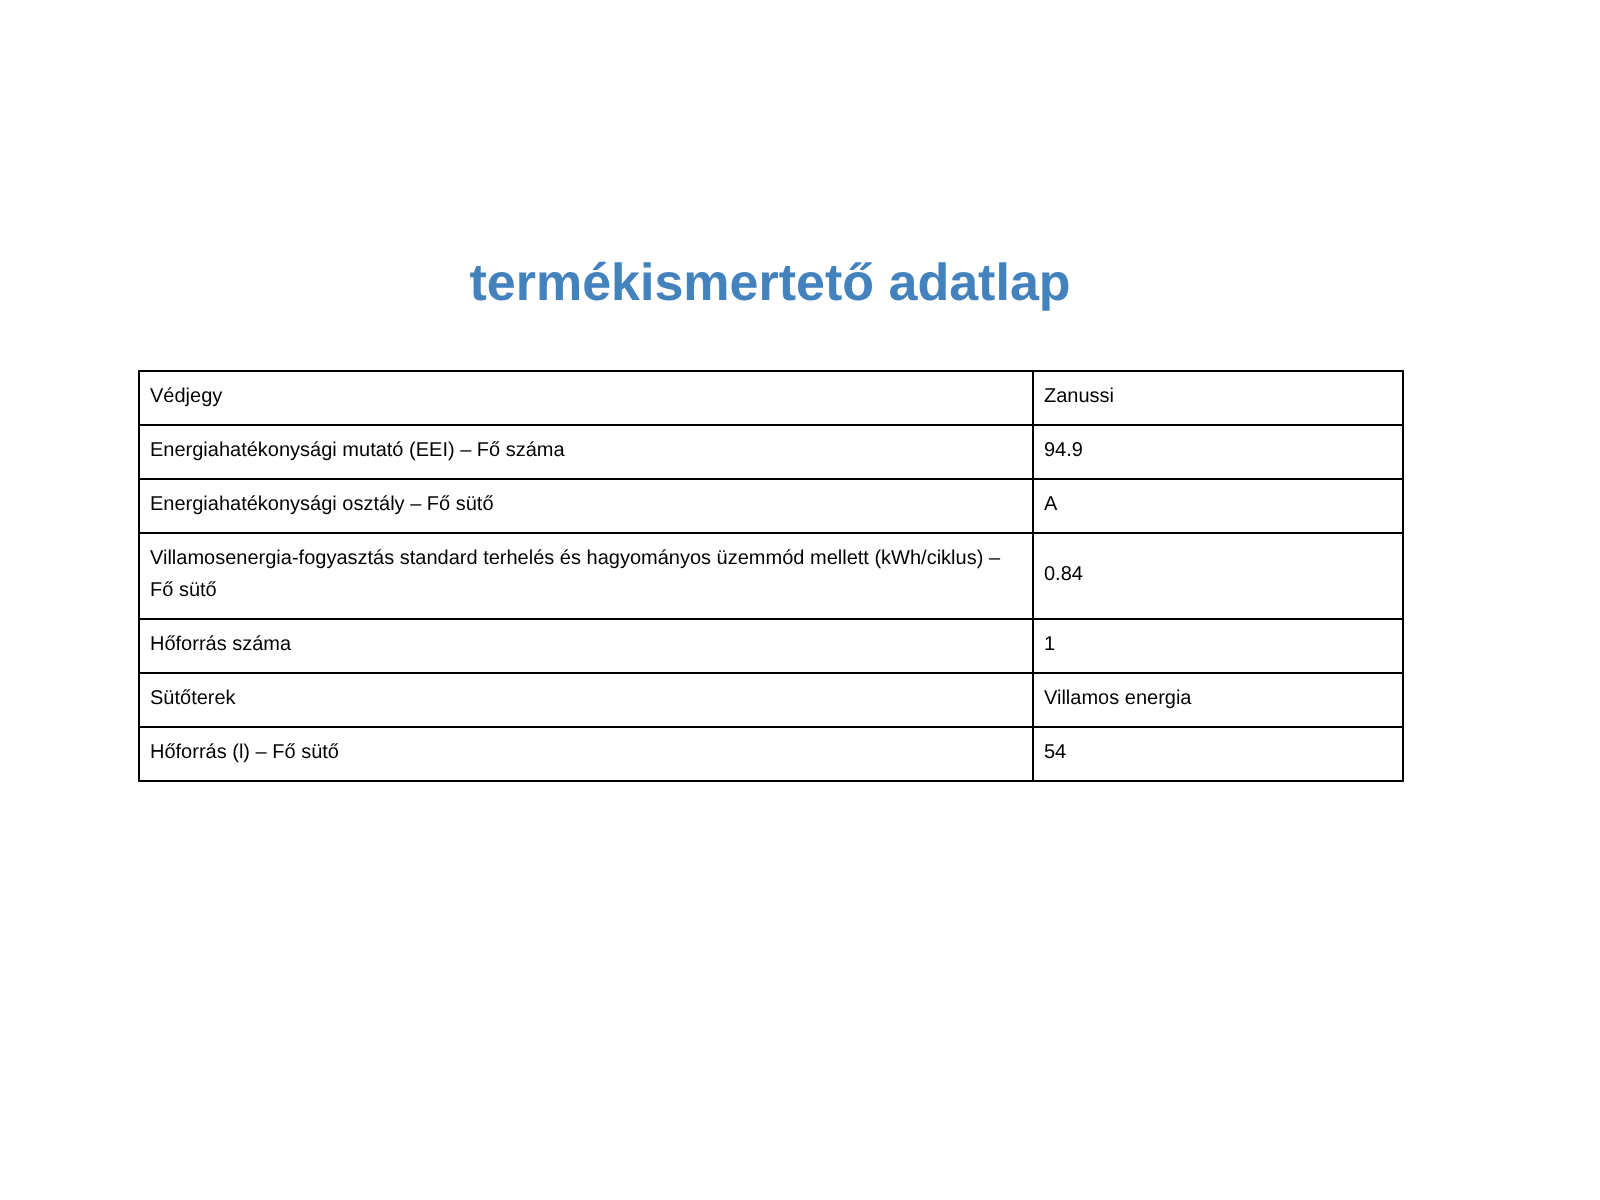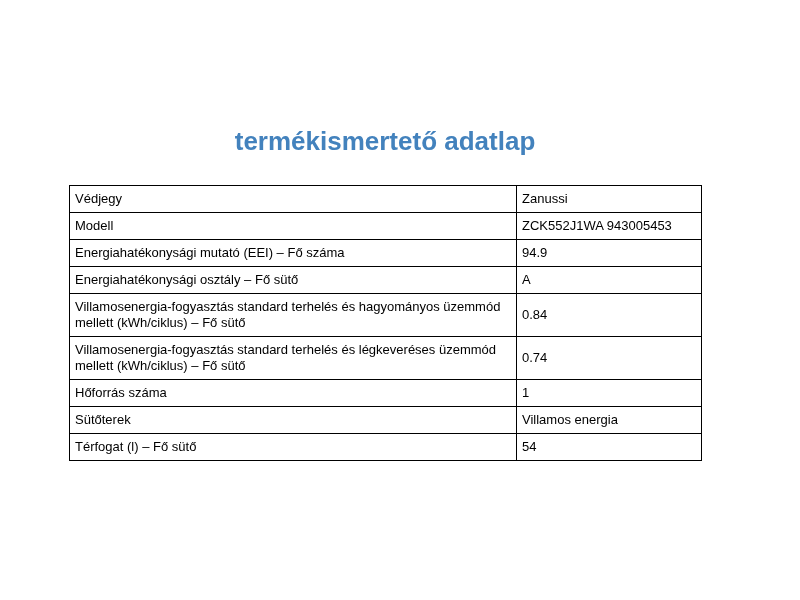--- a/index.html
+++ b/index.html
@@ -36,21 +36,21 @@
     left: 69px;
     top: 185px;
     width: 632px;
     border-collapse: collapse;
     table-layout: fixed;
   }
   table.spec-table col.col-label { width: 447px; }
   table.spec-table col.col-value { width: 185px; }
   table.spec-table td {
     border: 1px solid #000000;
-    font-size: 13px;
+    font-size: 10px;
     line-height: 16px;
     padding: 5px 4px 5px 5px;
     vertical-align: middle;
     word-wrap: break-word;
   }
 </style>
 </head>
 <body>
 
 <div class="page">
@@ -61,47 +61,39 @@
     <colgroup>
       <col class="col-label">
       <col class="col-value">
     </colgroup>
     <tbody>
         <tr>
       <td>Védjegy</td>
       <td>Zanussi</td>
     </tr>
         <tr>
-      <td>Modell</td>
-      <td>ZCK552J1WA 943005453</td>
-    </tr>
-        <tr>
       <td>Energiahatékonysági mutató (EEI) – Fő száma</td>
       <td>94.9</td>
     </tr>
         <tr>
       <td>Energiahatékonysági osztály – Fő sütő</td>
       <td>A</td>
     </tr>
         <tr>
       <td>Villamosenergia-fogyasztás standard terhelés és hagyományos üzemmód mellett (kWh/ciklus) – Fő sütő</td>
       <td>0.84</td>
     </tr>
         <tr>
-      <td>Villamosenergia-fogyasztás standard terhelés és légkeveréses üzemmód mellett (kWh/ciklus) – Fő sütő</td>
-      <td>0.74</td>
-    </tr>
-        <tr>
       <td>Hőforrás száma</td>
       <td>1</td>
     </tr>
         <tr>
       <td>Sütőterek</td>
       <td>Villamos energia</td>
     </tr>
         <tr>
-      <td>Térfogat (l) – Fő sütő</td>
+      <td>Hőforrás (l) – Fő sütő</td>
       <td>54</td>
     </tr>
       </tbody>
   </table>
 
 </div>
 
 </body></html>

